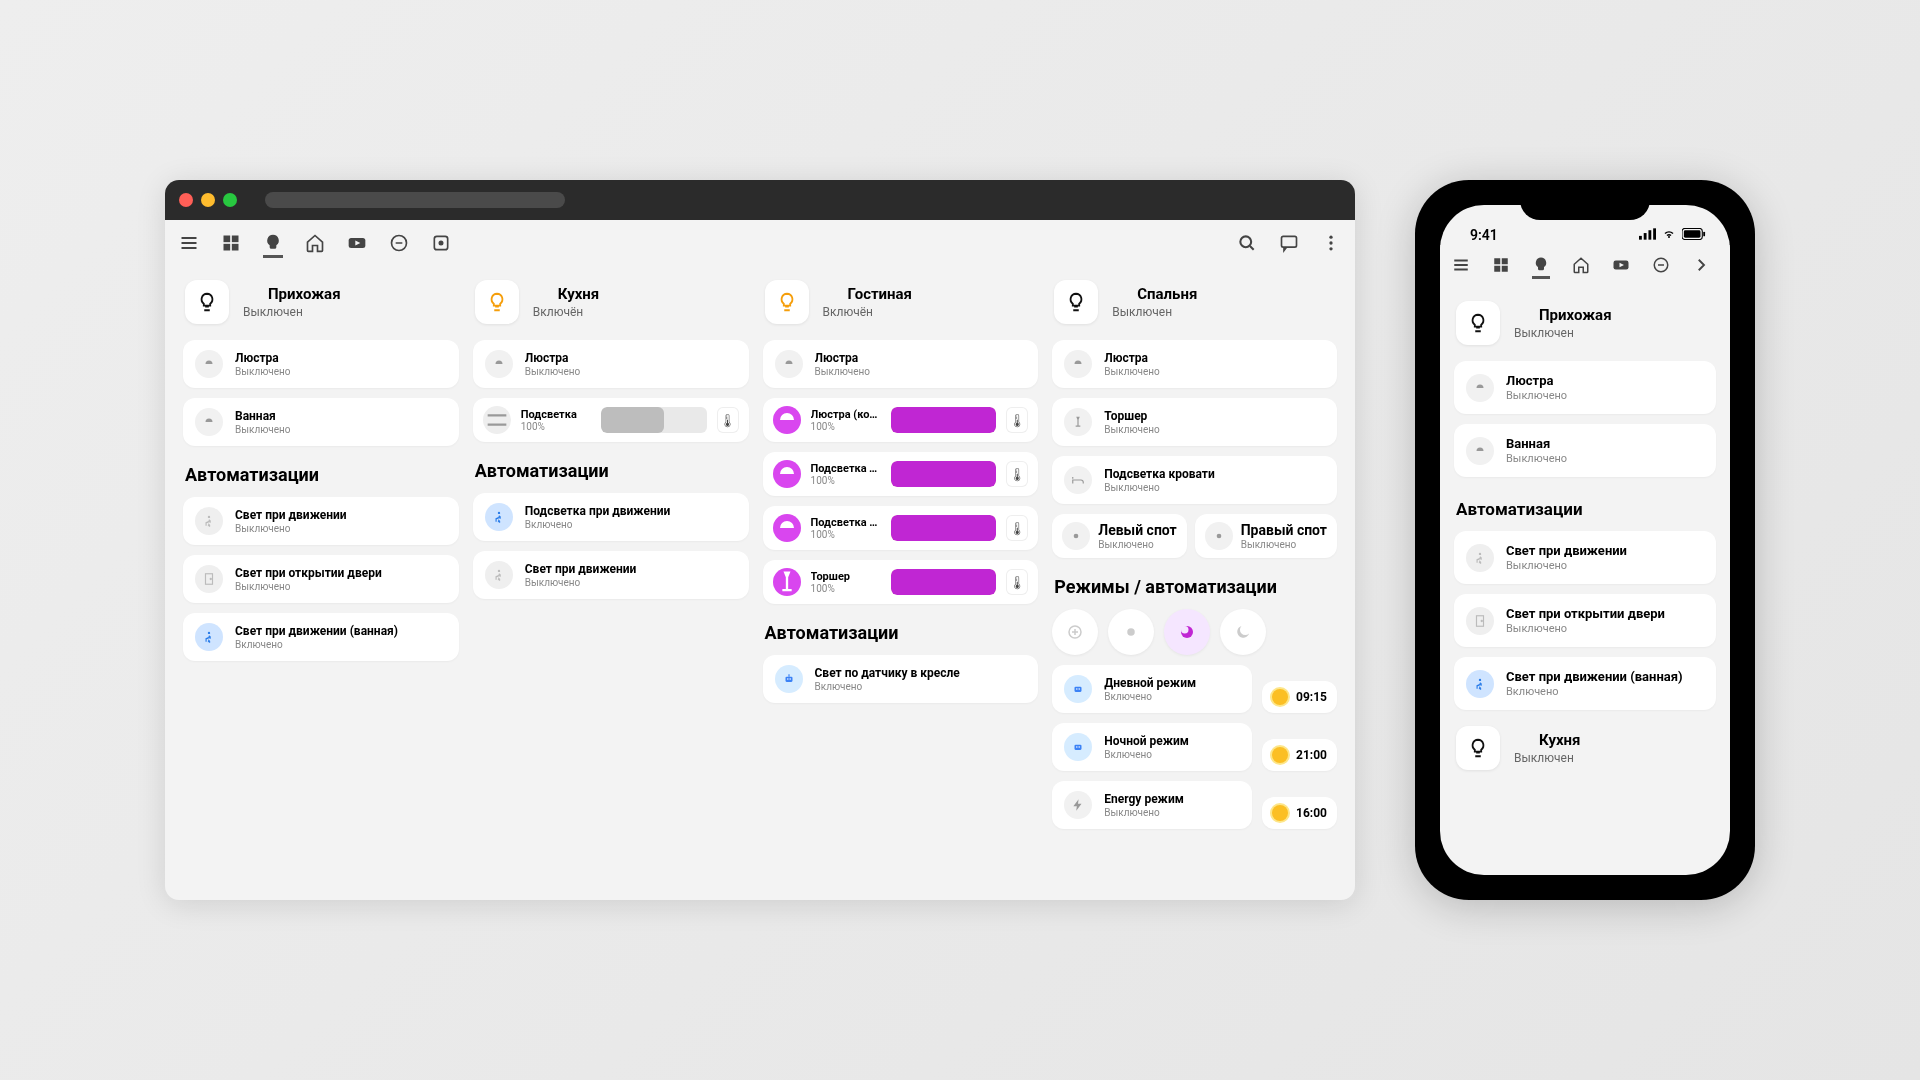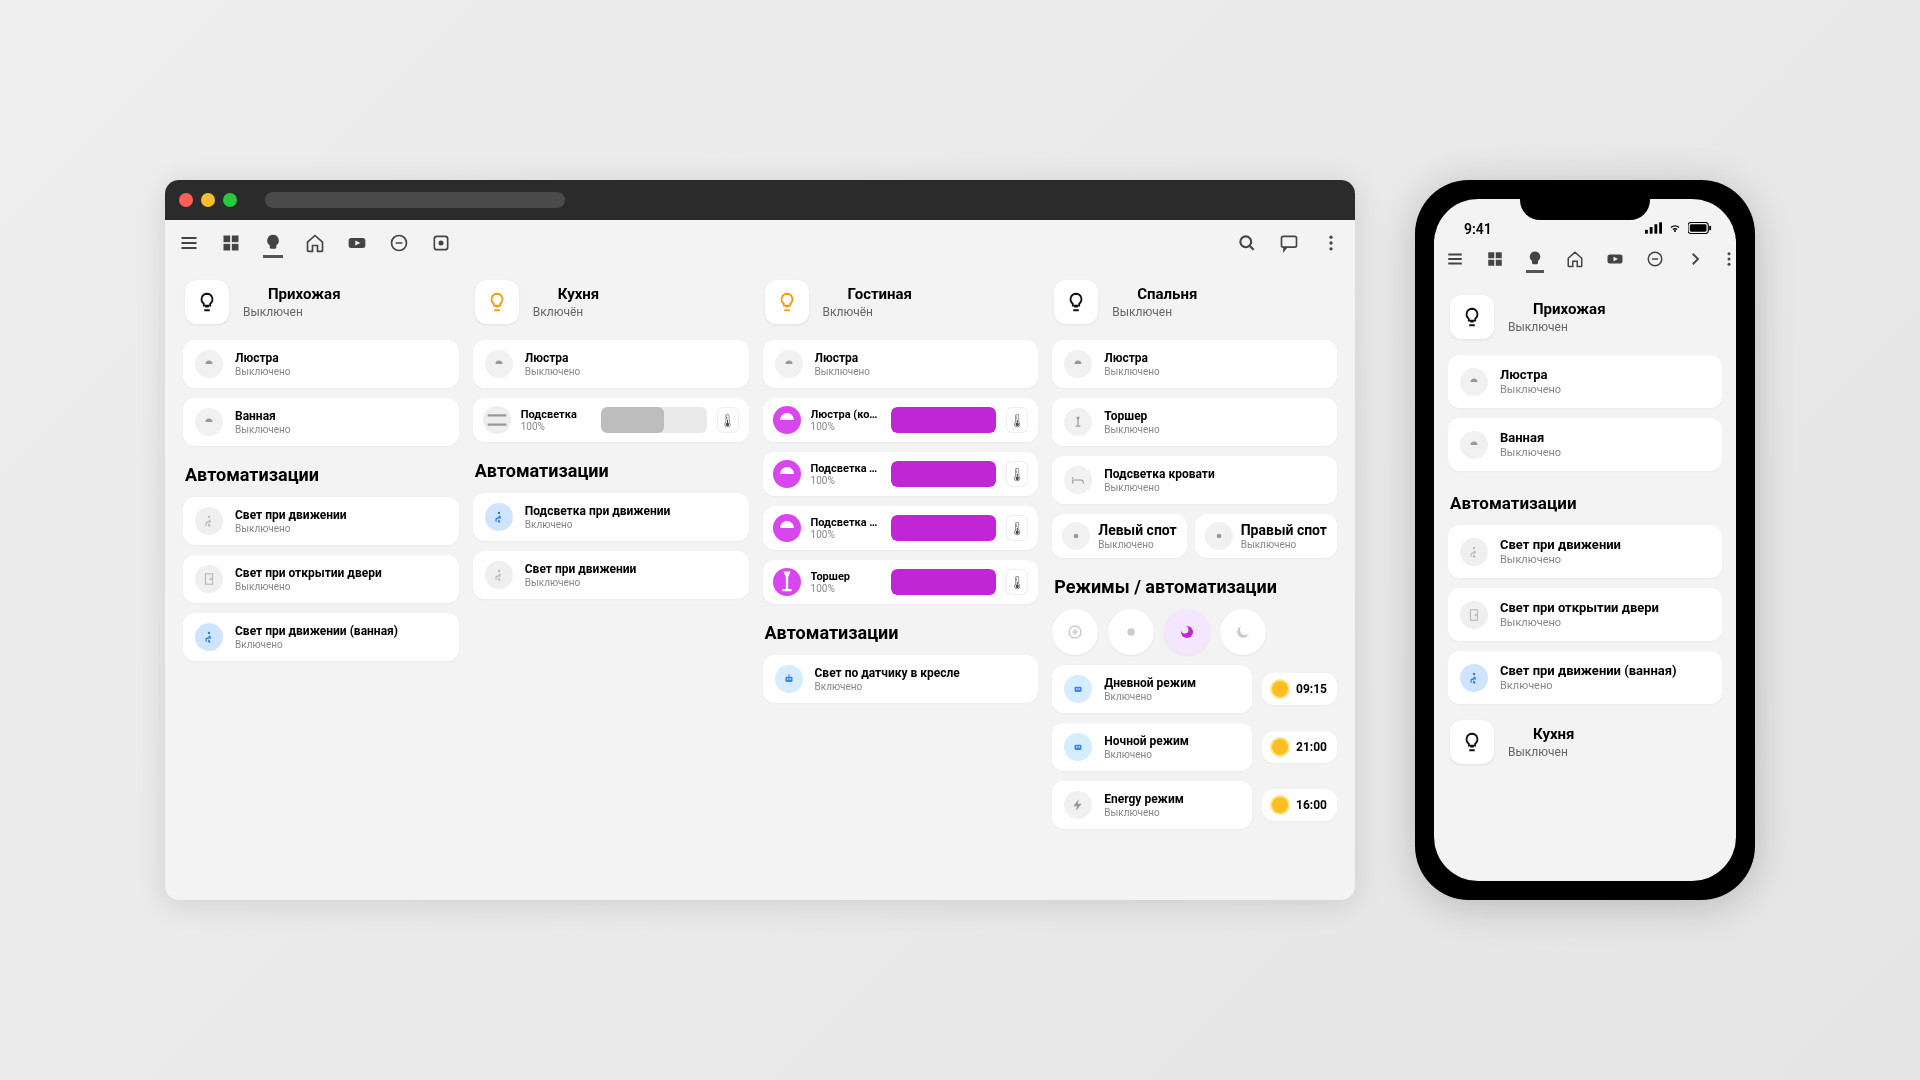--- a/index.html
+++ b/index.html
@@ -156,39 +156,39 @@
   .mode-btn {
     width:46px; height:46px;
     background:#fff; border-radius:50%;
     display:flex; align-items:center; justify-content:center;
     color:#ccc;
     box-shadow:0 1px 3px rgba(0,0,0,.06);
     cursor:pointer;
   }
   .mode-btn.on { background:#f5e6ff; color:#c026d3; }
 
-  .mode-card-row { display:flex; gap:10px; align-items:center; }
+  .mode-card-row { display:flex; gap:10px; align-items:flex-end; }
   .mode-main { flex:1; }
   .time-chip {
     background:#fff; border-radius:12px;
     padding:8px 10px;
     display:flex; align-items:center; gap:8px;
     font-size:12px; font-weight:700;
     box-shadow:0 1px 2px rgba(0,0,0,.04);
   }
   .sun { width:16px;height:16px;border-radius:50%; background:#fbbf24; box-shadow:0 0 0 2px #fde68a; }
 
   
   .phone-wrap { position:relative; }
   .phone {
     width: 340px;
     height: 720px;
     background:#000;
     border-radius:54px;
-    padding:19px;
+    padding:25px;
     box-shadow: 0 6px 40px rgba(0,0,0,.2);
     display:flex;
   }
   .phone-screen {
     width:100%; height:100%;
     background:#f3f3f3;
     border-radius:44px;
     overflow:hidden;
     display:flex; flex-direction:column;
   }

